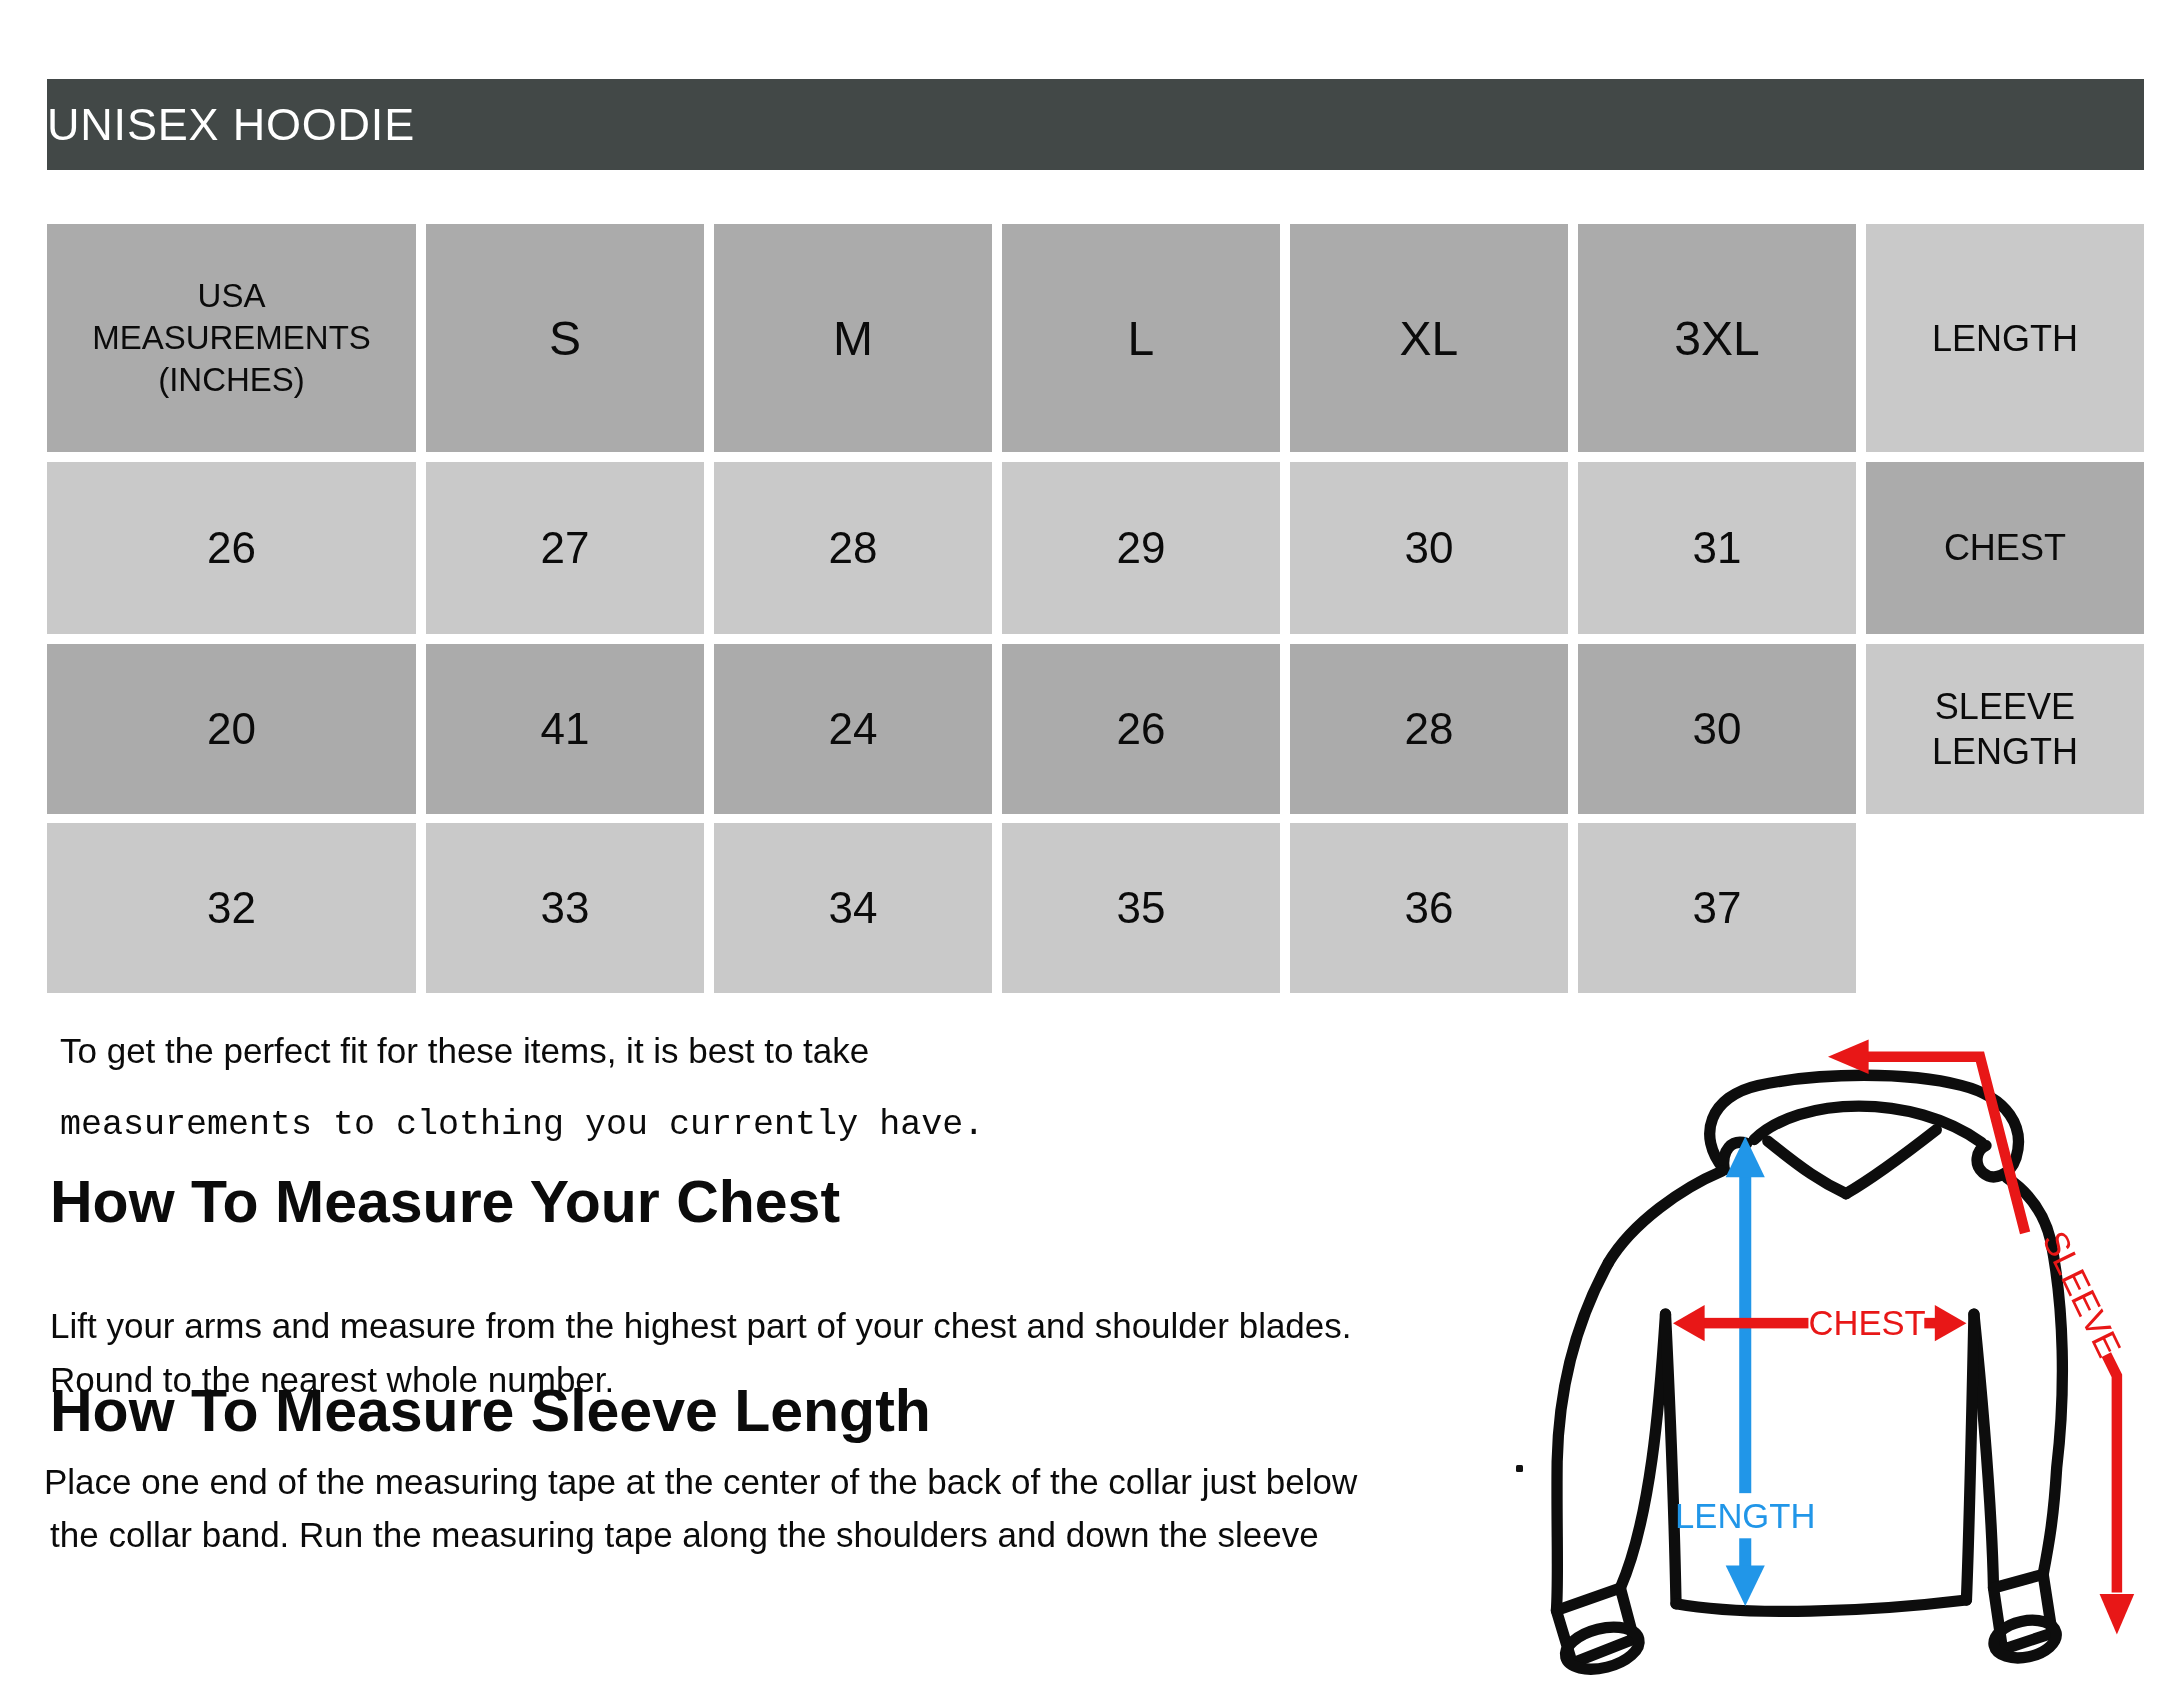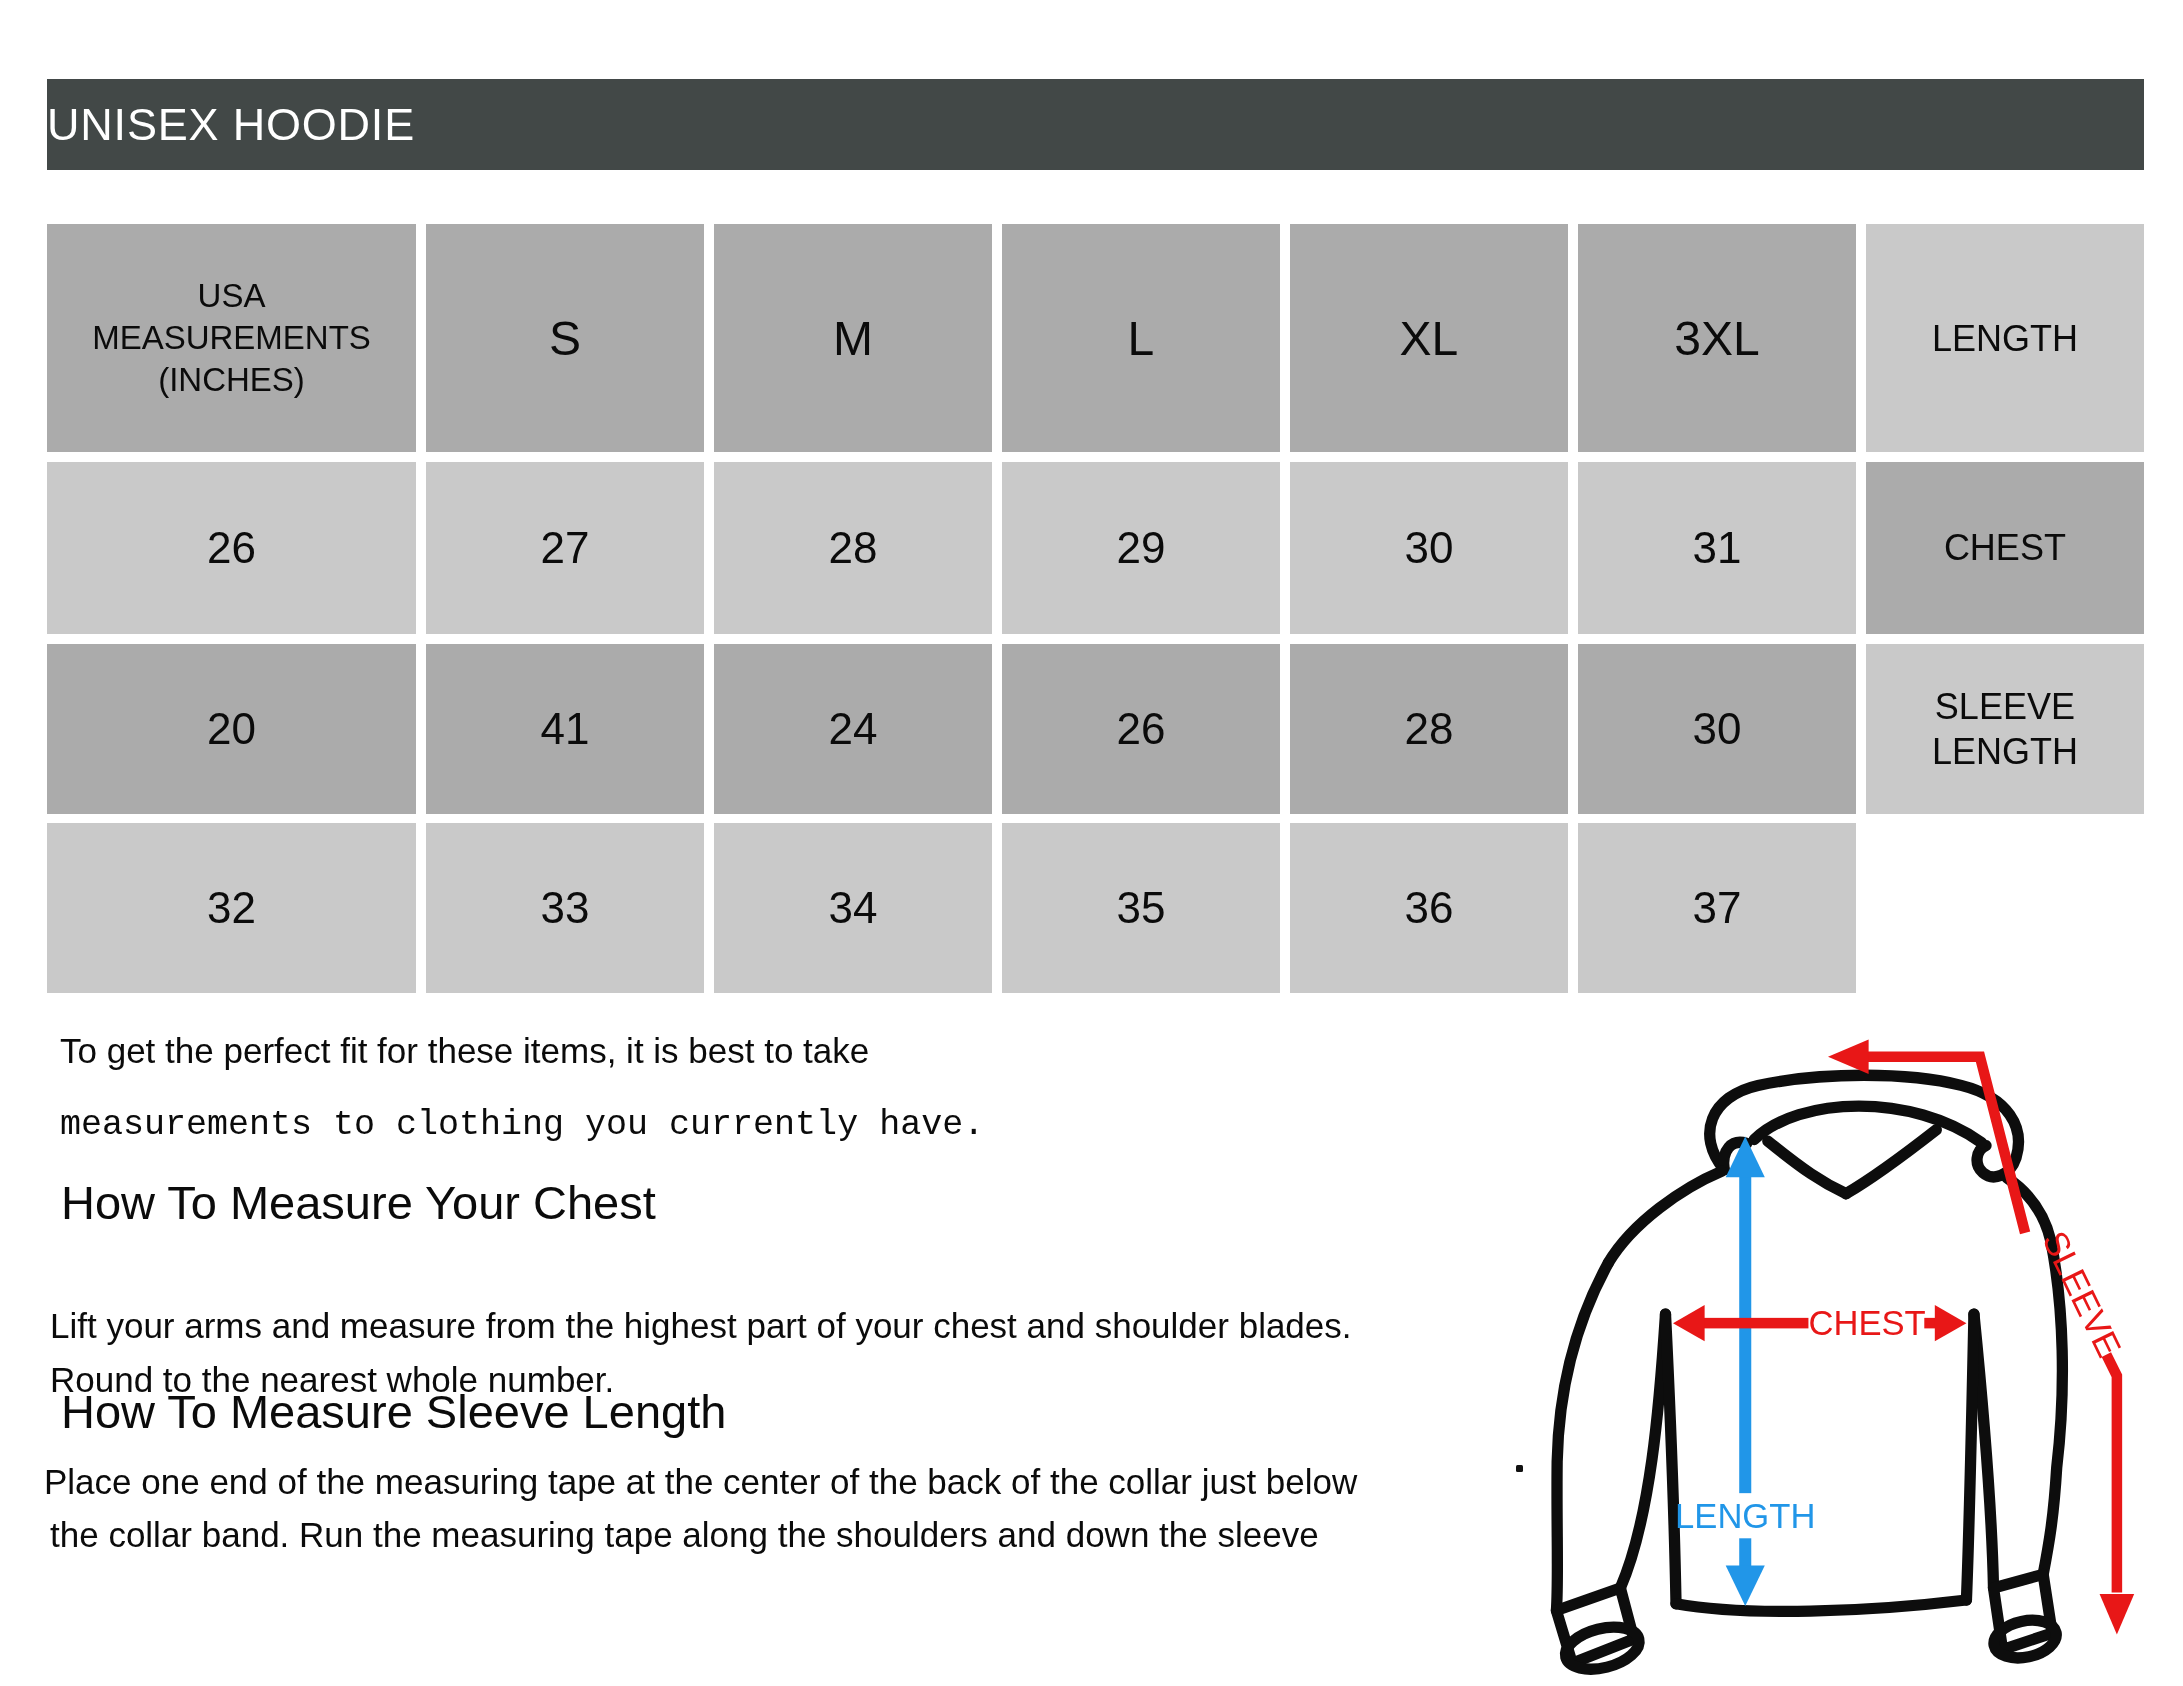--- a/index.html
+++ b/index.html
@@ -12,21 +12,21 @@
               display:grid;grid-template-columns:369px repeat(6,1fr);
               grid-template-rows:228px 172px 170px 170px;gap:9.8px;}
   .cell{display:flex;align-items:center;justify-content:center;text-align:center;}
   .row-dark{background:#ababab;}
   .row-light{background:#c9c9c9;}
   .cell.size-head span{font-size:48px;}
   .cell.col0-head span{font-size:33px;line-height:1.28;display:block;width:316px;}
   .cell.row-label span{font-size:36px;line-height:1.25;display:block;width:226px;}
   .cell.num span{font-size:44px;}
   .textline{position:absolute;white-space:nowrap;font-size:35px;line-height:35px;}
-  .heading{position:absolute;white-space:nowrap;font-size:47px;line-height:47px;font-weight:normal;margin-left:11px;}
+  .heading{position:absolute;white-space:nowrap;font-size:59px;line-height:47px;font-weight:bold;}
   .stray{position:absolute;width:6.8px;height:6.8px;background:#111;border-radius:1.5px;}
   svg text{font-family:"Liberation Sans", sans-serif;}
 </style>
 </head>
 <body>
 
 <div class="titlebar">
   <span>UNISEX HOODIE</span>
 </div>
 

